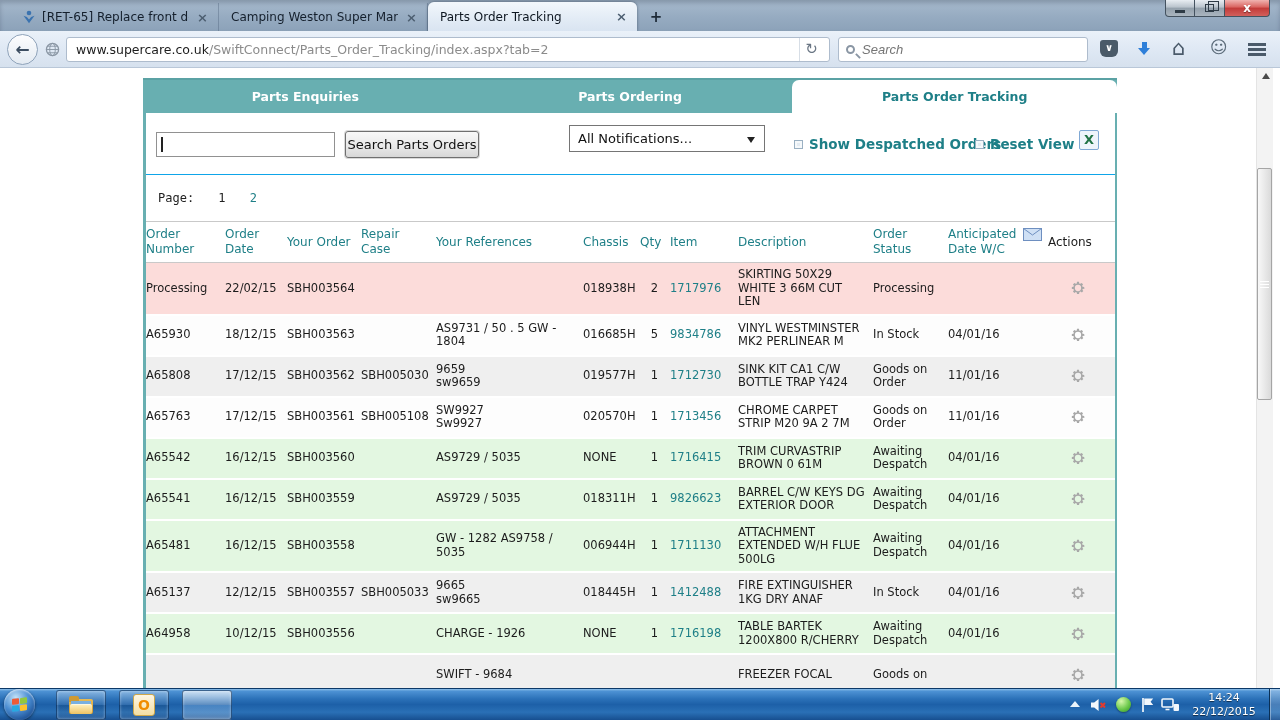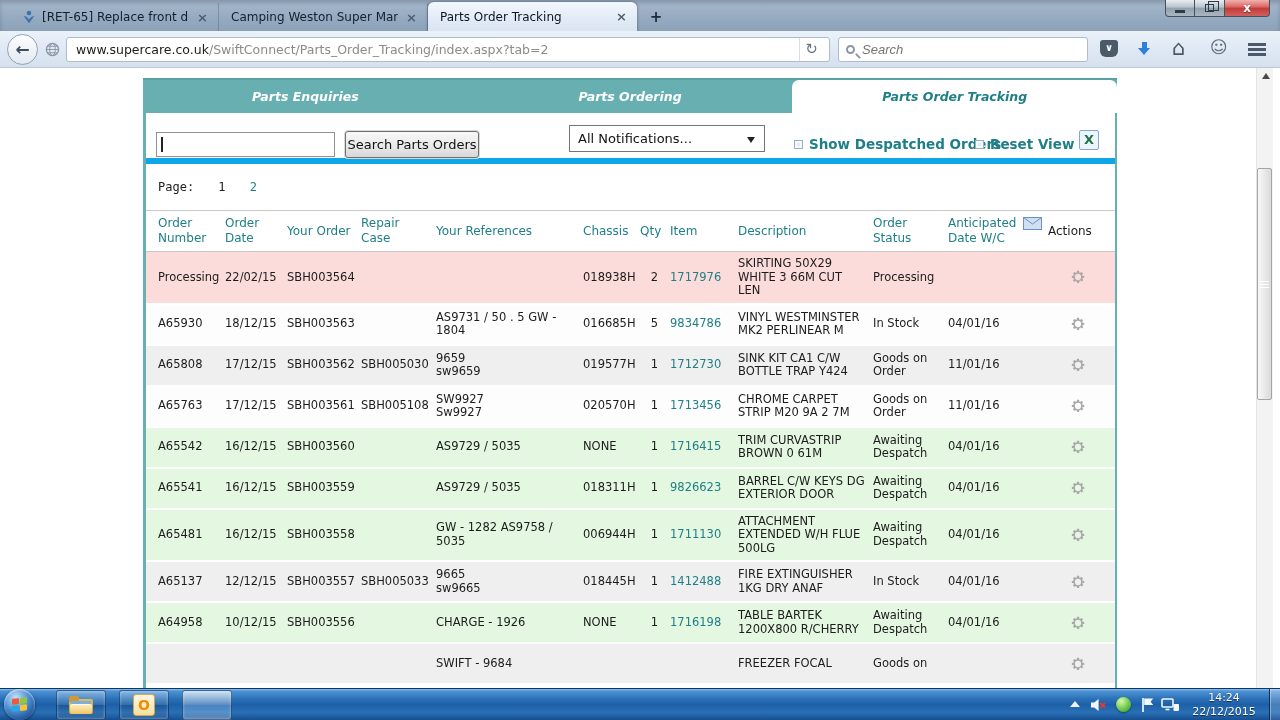--- a/index.html
+++ b/index.html
@@ -73,27 +73,27 @@
   .sb-up { width:17px; height:16px; cursor:pointer; }
   .sb-up div { width:0; height:0; margin:5px auto; border-left:4.5px solid transparent;
     border-right:4.5px solid transparent; border-bottom:6px solid #4a4a4a; }
   .sb-thumb { position:absolute; left:0px; top:100px; width:15px; height:232px; cursor:pointer;
     background:linear-gradient(90deg,#f8f8f8,#dadada); border:1px solid #a5a5a5; border-radius:2px; }
   .sb-grip { position:absolute; left:2px; top:112px; width:9px; }
   .sb-grip div { height:1px; background:#8f8f8f; margin-bottom:2px; border-top:1px solid #fff; }
 
   
   #content { position:absolute; left:143px; top:10px; width:974px; height:610px; overflow:hidden; }
-  #page-tabs { display:flex; height:35px; background:#68afb1; border-top:2px solid #5ba2a4;font-style:italic; }
+  #page-tabs { display:flex; height:35px; background:#68afb1; border-top:2px solid #5ba2a4; }
   .ptab { flex:1; text-align:center; line-height:33px; color:#fff; font-size:12.5px; font-weight:bold; cursor:pointer; }
   .ptab.active { background:#fff; color:#1e7f87; border-radius:7px 7px 0 0; }
   #content-body { height:575px; background:#fff; border-left:3px solid #68afb1; border-right:2px solid #68afb1; position:relative; }
 
   
-  #search-row { position:relative; height:51px; border-bottom:6px solid #0ea5e9; }
+  #search-row { position:relative; height:62px; border-bottom:1px solid #0ea5e9; }
   #parts-search-input { position:absolute; left:10px; top:19px; width:179px; height:25px;
     border:1px solid #919191; font-size:13px; padding-left:5px; font-family:"DejaVu Sans",sans-serif; }
   #search-caret { position:absolute; left:15px; top:24px; width:1.5px; height:15px; background:#222; }
   #search-parts-btn { position:absolute; left:199px; top:18px; width:134px; height:27px;
     background:linear-gradient(180deg,#f8f8f8 0%,#e8e8e8 60%,#d7d7d7 100%);
     border:1px solid #6f6f6f; border-radius:3px; box-shadow:0 0 0 1px #d9d9d9; font-size:13px; color:#111; cursor:pointer;
     font-family:"DejaVu Sans",sans-serif; }
   #notif-dropdown { position:absolute; left:423px; top:12px; width:196px; height:27px; background:#fff;
     border:1px solid #757575; font-size:13px; color:#111; line-height:25px; padding-left:8px; cursor:pointer; }
   #notif-dropdown .dd-arrow { position:absolute; right:9px; top:11px; width:0; height:0;
@@ -110,21 +110,21 @@
   
   #page-row { height:46px; line-height:46px; padding-left:12px;
     font-family:"DejaVu Sans Mono","Liberation Mono",monospace; font-size:12px; color:#222; }
   #page-row .pnum { margin-left:17px; cursor:pointer; }
   #page-row .pnum.link { color:#1e7f87; }
 
   
   table { width:969px; table-layout:fixed; border-collapse:collapse; font-size:11.5px; color:#1c1c1c; }
   thead th { color:#1e7f87; font-weight:normal; font-size:12px; text-align:left; vertical-align:middle;
     padding:5px 6px 5px 0; line-height:15px; border-top:1px solid #c9c9c9; border-bottom:1px solid #c9c9c9; }
-  thead th:first-child, tbody td:first-child { padding-left:12px; }
+  thead th:first-child, tbody td:first-child { }
   thead th.th-actions { color:#1c1c1c; }
   .th-flex { display:flex; align-items:flex-start; gap:5px; }
   tbody tr { height:41px; }
   tbody td { padding:5px 8px 5px 0; vertical-align:middle; line-height:13.5px; border-bottom:2px solid #fff; }
   tr.pink  { background:#fcdcda; }
   tr.green { background:#e3f7e1; }
   tr.gray  { background:#efefef; }
   tr.white { background:#fdfdfd; }
   td.refs { white-space:pre-line; }
   td.qty { text-align:right; padding-right:12px; }

